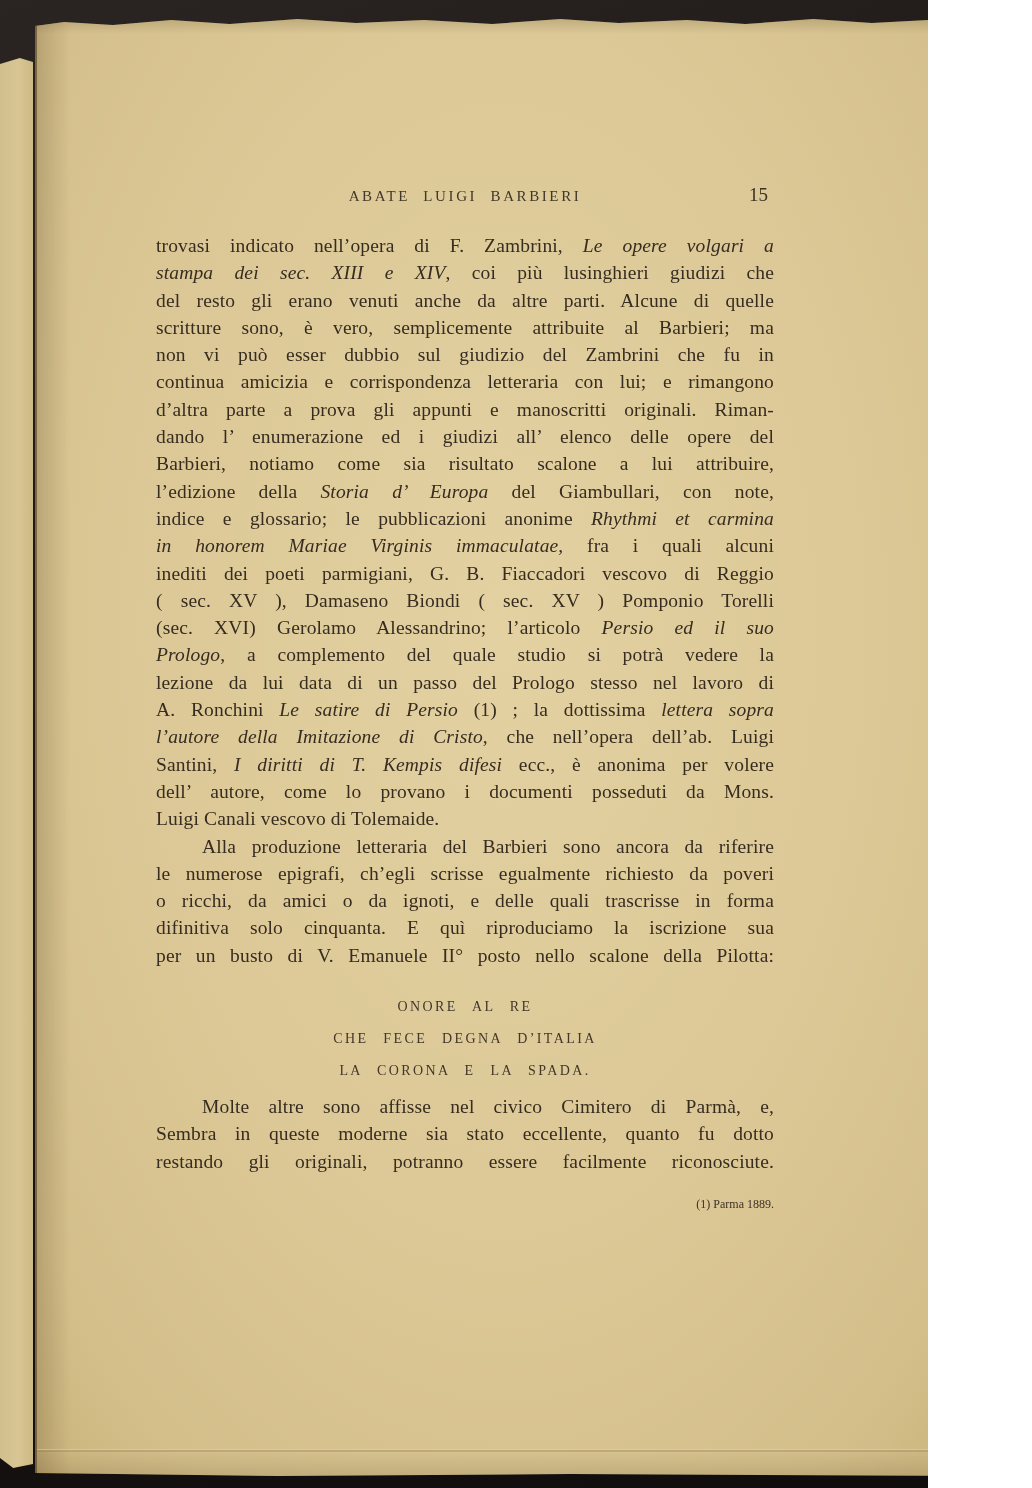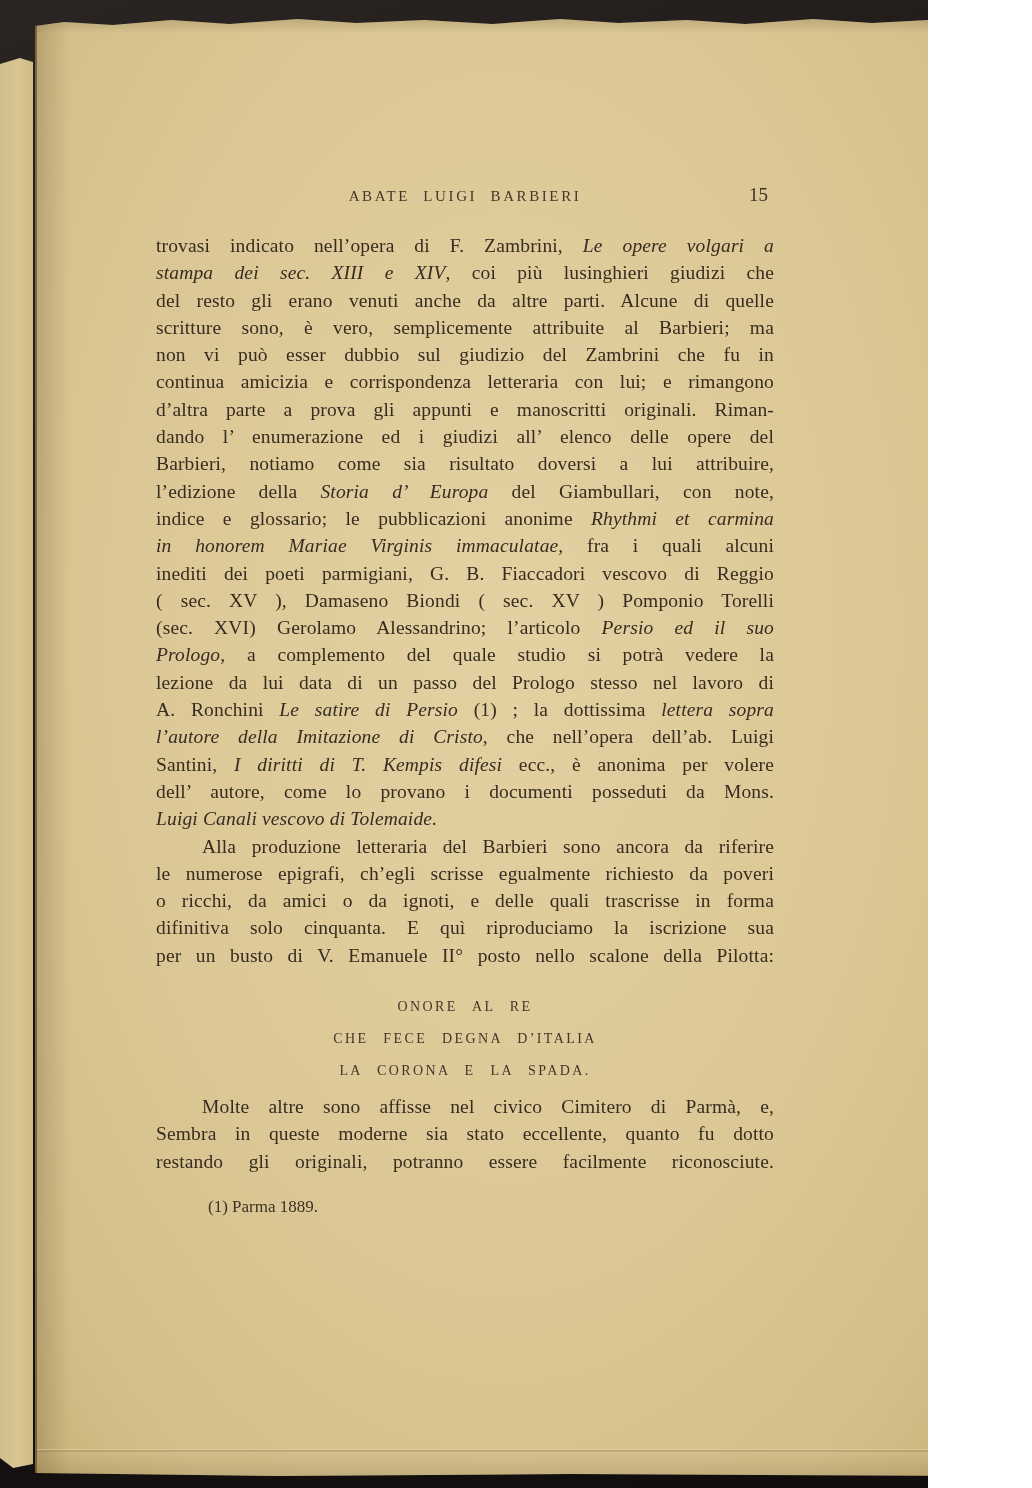--- a/index.html
+++ b/index.html
@@ -44,31 +44,31 @@
     position:absolute;left:50%;transform:translateX(-50%);top:1px;
     font-size:15px;letter-spacing:2.6px;word-spacing:7px;color:#42372a;white-space:nowrap;
   }
   .page-number{position:absolute;right:6px;top:-3px;font-size:19px;color:#3c3125;}
   .body-text{margin-top:27px;}
   .line{
     font-size:19.5px;line-height:27.3px;height:27.3px;overflow:hidden;
     text-align:justify;text-align-last:justify;text-justify:inter-word;
     letter-spacing:.15px;
   }
-  .line.no-just{text-align:center;text-align-last:left;font-style:italic;}
+  .line.no-just{text-align:center;text-align-last:left;}
   .line.indent{padding-left:46px;}
   .line .it{font-style:italic;}
   .inscription{margin-top:22px;text-align:center;}
   .inscription-line{
     font-size:14px;line-height:32px;letter-spacing:2.4px;word-spacing:9px;color:#42372a;
   }
   .closing{margin-top:6px;}
   .footnote{
-    margin-top:22px;padding-left:52px;font-size:17px;color:#3c3125;
-    text-align:left;
+    margin-top:22px;padding-left:52px;font-size:12px;color:#3c3125;
+    text-align:right;
   }
 </style>
 </head>
 <body>
 
 <div class="scene">
   <div class="under-page"></div>
   <div class="page">
     <div class="content" style="color: rgb(55, 44, 32);">
       <div class="header-row">
@@ -77,21 +77,21 @@
       </div>
       <div class="body-text">
           <div class="line"><span>trovasi indicato nell’opera di F. Zambrini, </span><span class="it">Le opere volgari a</span></div>
           <div class="line"><span class="it">stampa dei sec. XIII e XIV</span><span>, coi più lusinghieri giudizi che</span></div>
           <div class="line"><span>del resto gli erano venuti anche da altre parti. Alcune di quelle</span></div>
           <div class="line"><span>scritture sono, è vero, semplicemente attribuite al Barbieri; ma</span></div>
           <div class="line"><span>non vi può esser dubbio sul giudizio del Zambrini che fu in</span></div>
           <div class="line"><span>continua amicizia e corrispondenza letteraria con lui; e rimangono</span></div>
           <div class="line"><span>d’altra parte a prova gli appunti e manoscritti originali. Riman-</span></div>
           <div class="line"><span>dando l’ enumerazione ed i giudizi all’ elenco delle opere del</span></div>
-          <div class="line"><span>Barbieri, notiamo come sia risultato doversi a lui attribuire,</span></div>
+          <div class="line"><span>Barbieri, notiamo come sia risultato scalone a lui attribuire,</span></div>
           <div class="line"><span>l’edizione della </span><span class="it">Storia d’ Europa</span><span> del Giambullari, con note,</span></div>
           <div class="line"><span>indice e glossario; le pubblicazioni anonime </span><span class="it">Rhythmi et carmina</span></div>
           <div class="line"><span class="it">in honorem Mariae Virginis immaculatae,</span><span> fra i quali alcuni</span></div>
           <div class="line"><span>inediti dei poeti parmigiani, G. B. Fiaccadori vescovo di Reggio</span></div>
           <div class="line"><span>( sec. XV ), Damaseno Biondi ( sec. XV ) Pomponio Torelli</span></div>
           <div class="line"><span>(sec. XVI) Gerolamo Alessandrino; l’articolo </span><span class="it">Persio ed il suo</span></div>
           <div class="line"><span class="it">Prologo</span><span>, a complemento del quale studio si potrà vedere la</span></div>
           <div class="line"><span>lezione da lui data di un passo del Prologo stesso nel lavoro di</span></div>
           <div class="line"><span>A. Ronchini </span><span class="it">Le satire di Persio</span><span> (1) ; la dottissima </span><span class="it">lettera sopra</span></div>
           <div class="line"><span class="it">l’autore della Imitazione di Cristo</span><span>, che nell’opera dell’ab. Luigi</span></div>

